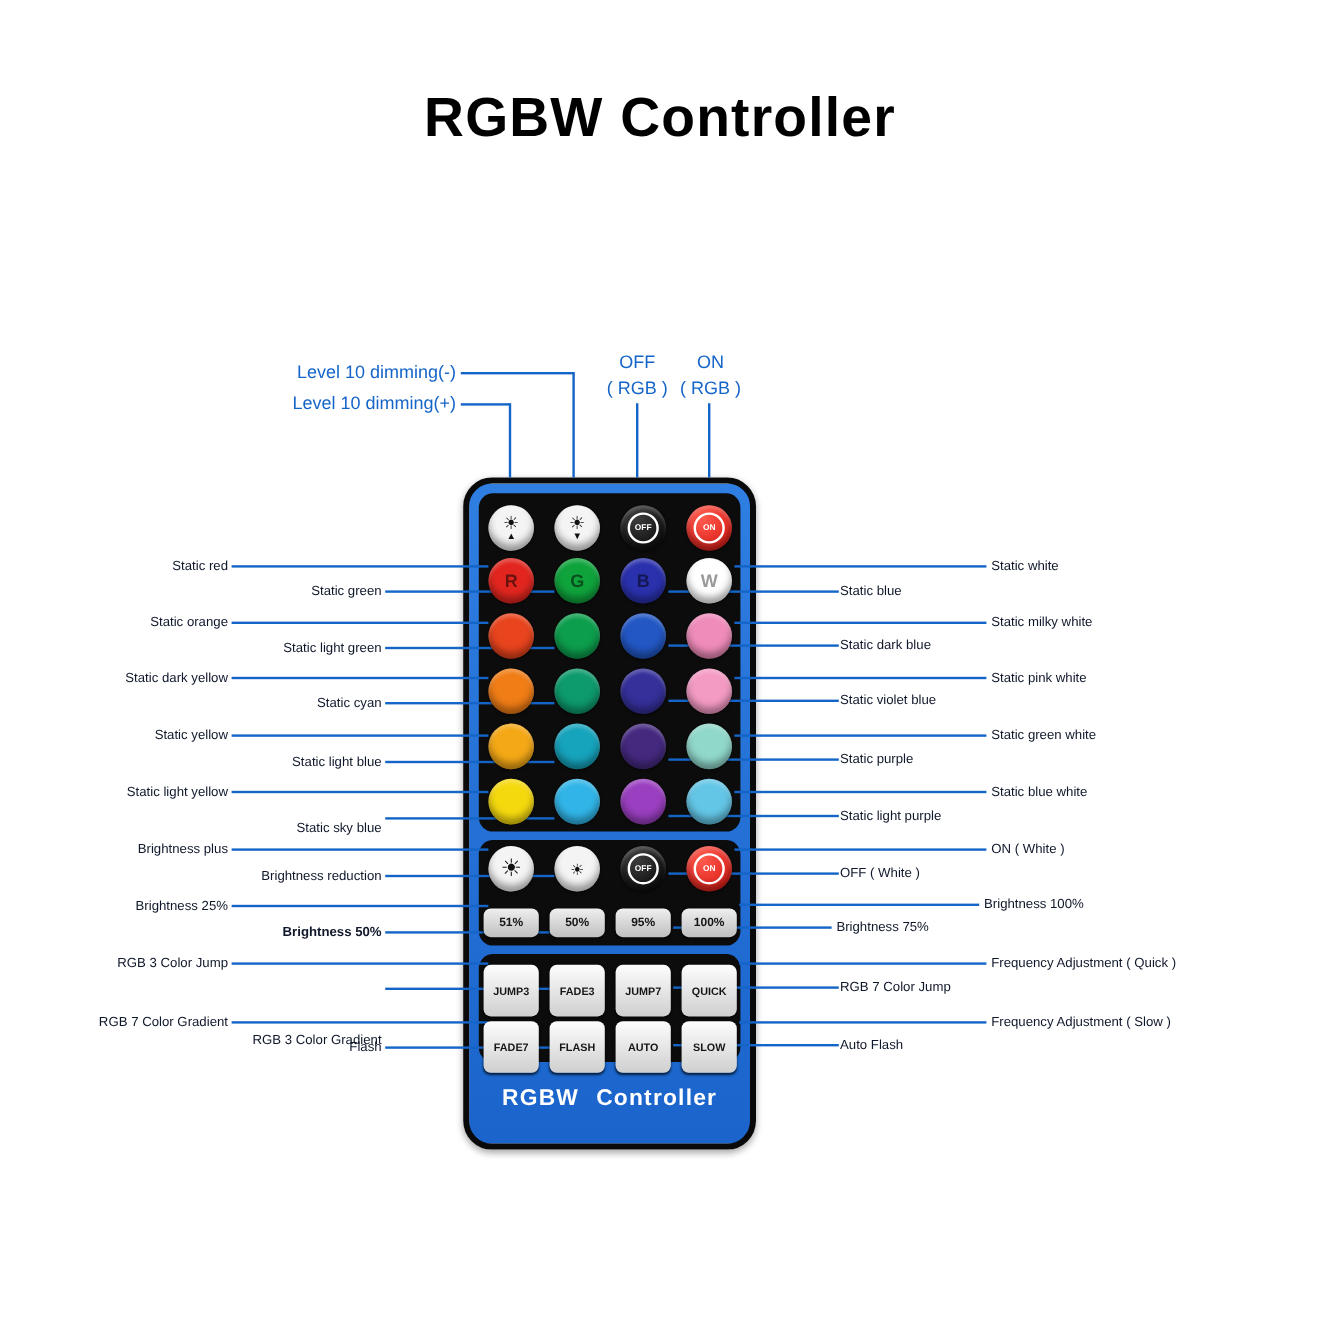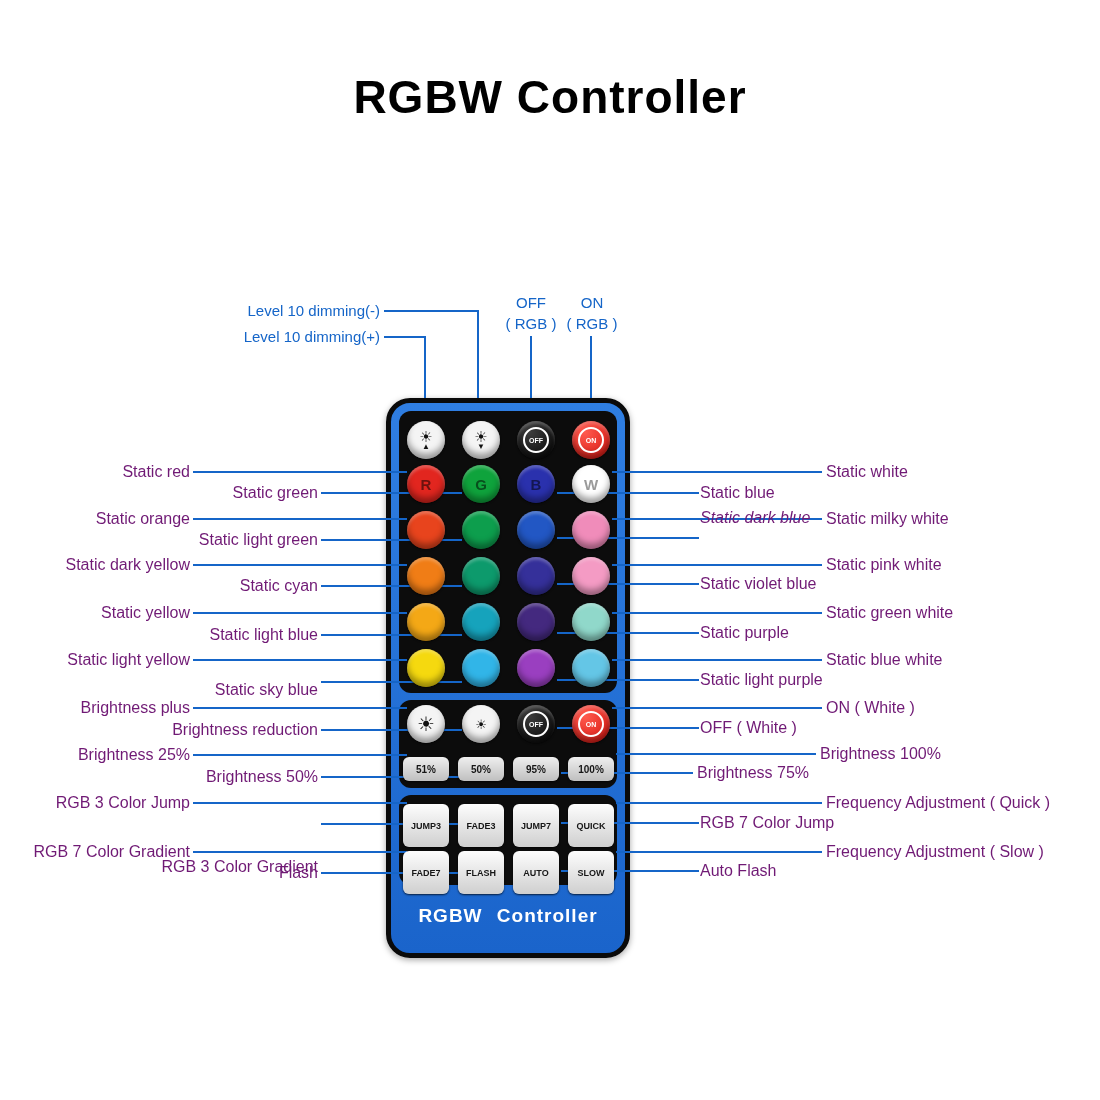--- a/index.html
+++ b/index.html
@@ -5,21 +5,21 @@
   html,body{margin:0;padding:0;}
   body{
     width:1100px;height:1100px;position:relative;background:#ffffff;
     font-family:"Liberation Sans",sans-serif;overflow:hidden;
   }
   .title{
     position:absolute;top:70px;left:0;width:100%;text-align:center;
     font-size:46px;font-weight:800;color:#000;letter-spacing:1px;
   }
   
-  .co{position:absolute;height:20px;line-height:20px;font-size:16px;color:#701a75;white-space:nowrap;}
+  .co{position:absolute;height:20px;line-height:20px;font-size:11px;color:#0f172a;white-space:nowrap;}
   .co.r1{right:910px;text-align:right;}
   .co.r2{right:782px;text-align:right;}
   .co.l4{left:826px;}
   .co.l3{left:700px;}
   .topco{position:absolute;font-size:15px;color:#1565c8;white-space:nowrap;height:20px;line-height:20px;}
   .topco.ctr{text-align:center;width:80px;line-height:21px;height:auto;}
   
   .line{position:absolute;background:#1565c8;height:2px;}
   .vline{position:absolute;background:#1565c8;width:2px;}
   
@@ -114,38 +114,38 @@
 <div class="co r1" style="top:650px;">Static light yellow</div>
 <div class="line" style="left:193px;top:659px;width:214px;"></div>
 <div class="co r2" style="top:680px;">Static sky blue</div>
 <div class="line" style="left:321px;top:681px;width:141px;"></div>
 <div class="co r1" style="top:698px;">Brightness plus</div>
 <div class="line" style="left:193px;top:707px;width:214px;"></div>
 <div class="co r2" style="top:720px;">Brightness reduction</div>
 <div class="line" style="left:321px;top:729px;width:141px;"></div>
 <div class="co r1" style="top:745px;">Brightness 25%</div>
 <div class="line" style="left:193px;top:754px;width:214px;"></div>
-<div class="co r2" style="top:767px;">Brightness 50%</div>
+<div class="co r2" style="top:767px;font-weight:bold;">Brightness 50%</div>
 <div class="line" style="left:321px;top:776px;width:141px;"></div>
 <div class="co r1" style="top:793px;">RGB 3 Color Jump</div>
 <div class="line" style="left:193px;top:802px;width:214px;"></div>
 <div class="co r2" style="top:814px;margin-top:43px;">RGB 3 Color Gradient</div>
 <div class="line" style="left:321px;top:823px;width:141px;"></div>
 <div class="co r1" style="top:842px;">RGB 7 Color Gradient</div>
 <div class="line" style="left:193px;top:851px;width:214px;"></div>
 <div class="co r2" style="top:863px;">Flash</div>
 <div class="line" style="left:321px;top:872px;width:141px;"></div>
 
 <div class="co l4" style="top:462px;">Static white</div>
 <div class="line" style="left:612px;top:471px;width:210px;"></div>
 <div class="co l3" style="top:483px;">Static blue</div>
 <div class="line" style="left:557px;top:492px;width:142px;"></div>
 <div class="co l4" style="top:509px;">Static milky white</div>
 <div class="line" style="left:612px;top:518px;width:210px;"></div>
-<div class="co l3" style="top:508px;font-style:italic;">Static dark blue</div>
+<div class="co l3" style="top:528px;">Static dark blue</div>
 <div class="line" style="left:557px;top:537px;width:142px;"></div>
 <div class="co l4" style="top:555px;">Static pink white</div>
 <div class="line" style="left:612px;top:564px;width:210px;"></div>
 <div class="co l3" style="top:574px;">Static violet blue</div>
 <div class="line" style="left:557px;top:583px;width:142px;"></div>
 <div class="co l4" style="top:603px;">Static green white</div>
 <div class="line" style="left:612px;top:612px;width:210px;"></div>
 <div class="co l3" style="top:623px;">Static purple</div>
 <div class="line" style="left:557px;top:632px;width:142px;"></div>
 <div class="co l4" style="top:650px;">Static blue white</div>

